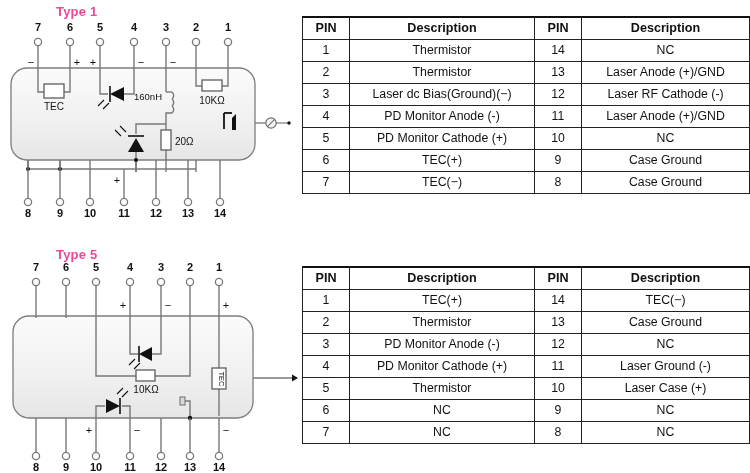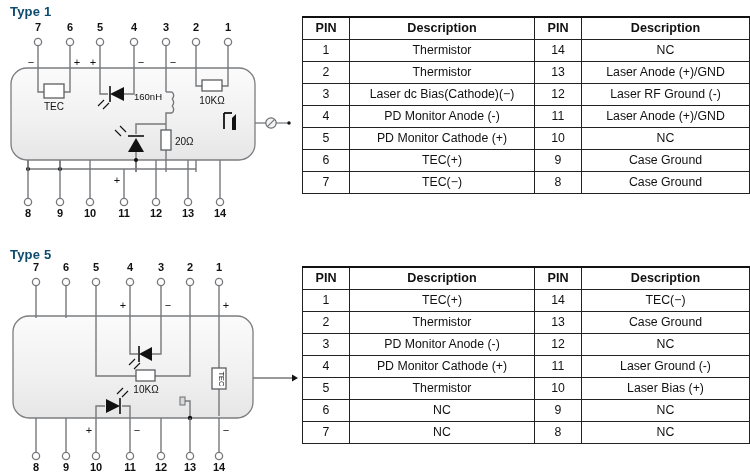--- a/index.html
+++ b/index.html
@@ -8,22 +8,23 @@
     background:#ffffff;
     font-family:"Liberation Sans", sans-serif;
     color:#1a1a1a;
     overflow:hidden;
     position:relative;
   }
   .section-title{
     position:absolute;
     font-size:13px;
     font-weight:bold;
-    color:#0c4a6e;
+    color:#ec4899;
     letter-spacing:.2px;
+    margin-left:46px;
   }
   .diagram{position:absolute;left:0;}
   .pin-table{
     position:absolute;
     border-collapse:collapse;
     font-size:12.3px;
     background:#fff;
     border-radius:12px;
   }
   .pin-table td, .pin-table th{
@@ -222,23 +223,23 @@
     <td>NC</td>
   </tr>
   <tr>
     <td>2</td>
     <td>Thermistor</td>
     <td>13</td>
     <td>Laser Anode (+)/GND</td>
   </tr>
   <tr>
     <td>3</td>
-    <td>Laser dc Bias(Cathode)(−)</td>
+    <td>Laser dc Bias(Ground)(−)</td>
     <td>12</td>
-    <td>Laser RF Ground (-)</td>
+    <td>Laser RF Cathode (-)</td>
   </tr>
   <tr>
     <td>4</td>
     <td>PD Monitor Anode (-)</td>
     <td>11</td>
     <td>Laser Anode (+)/GND</td>
   </tr>
   <tr>
     <td>5</td>
     <td>PD Monitor Cathode (+)</td>
@@ -422,21 +423,21 @@
   <tr>
     <td>4</td>
     <td>PD Monitor Cathode (+)</td>
     <td>11</td>
     <td>Laser Ground (-)</td>
   </tr>
   <tr>
     <td>5</td>
     <td>Thermistor</td>
     <td>10</td>
-    <td>Laser Bias (+)</td>
+    <td>Laser Case (+)</td>
   </tr>
   <tr>
     <td>6</td>
     <td>NC</td>
     <td>9</td>
     <td>NC</td>
   </tr>
   <tr>
     <td>7</td>
     <td>NC</td>

